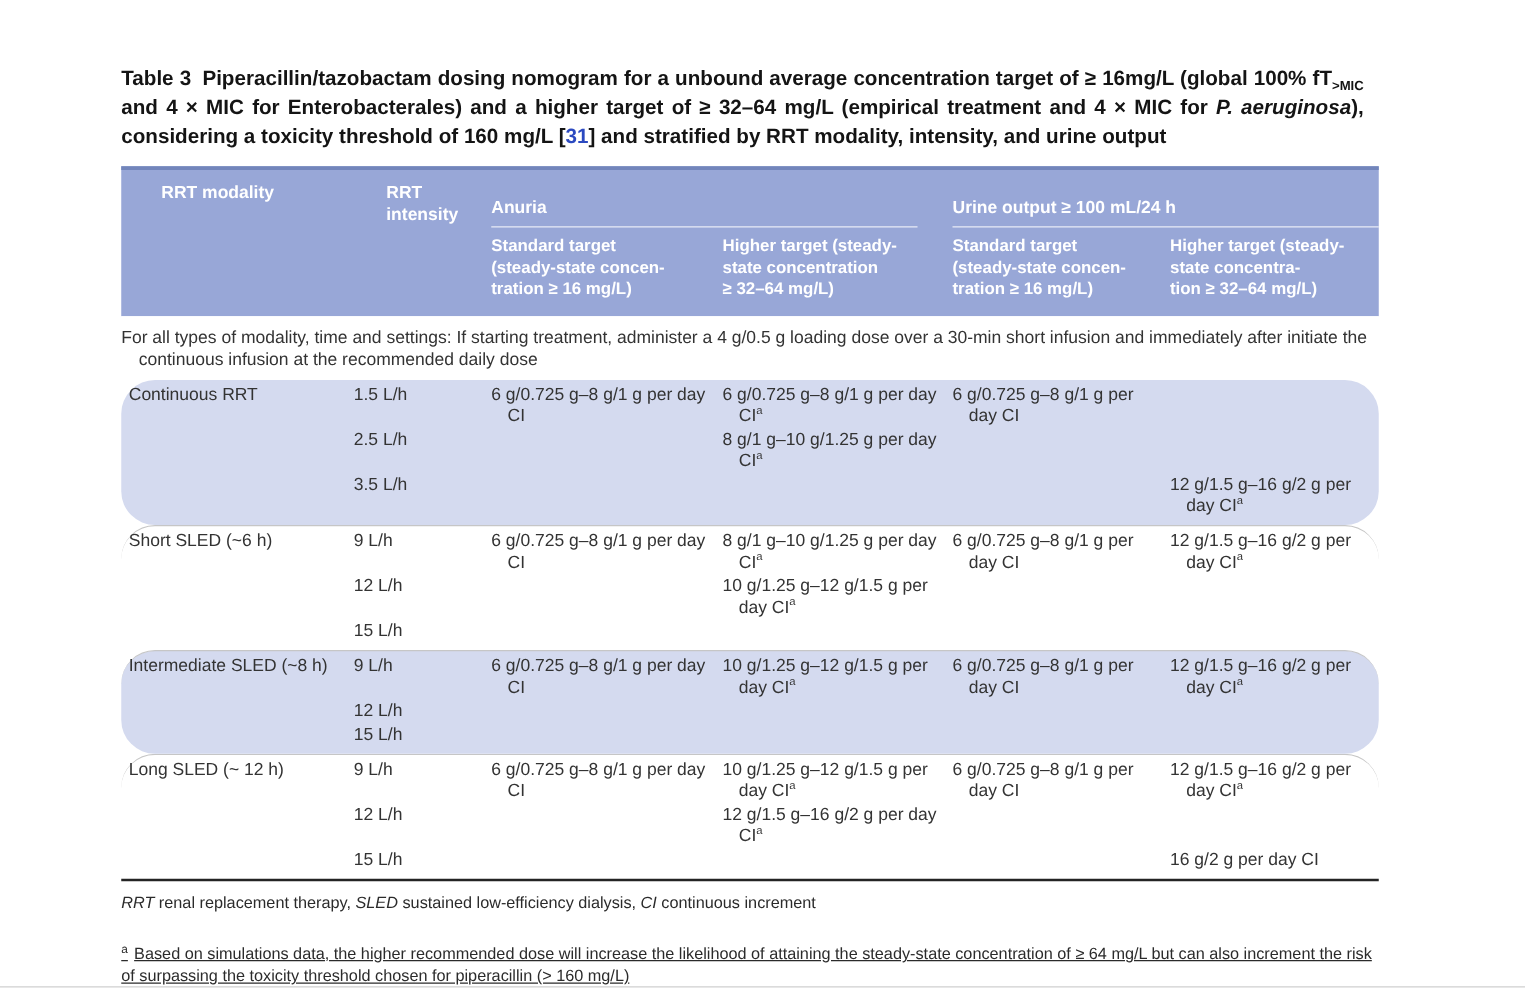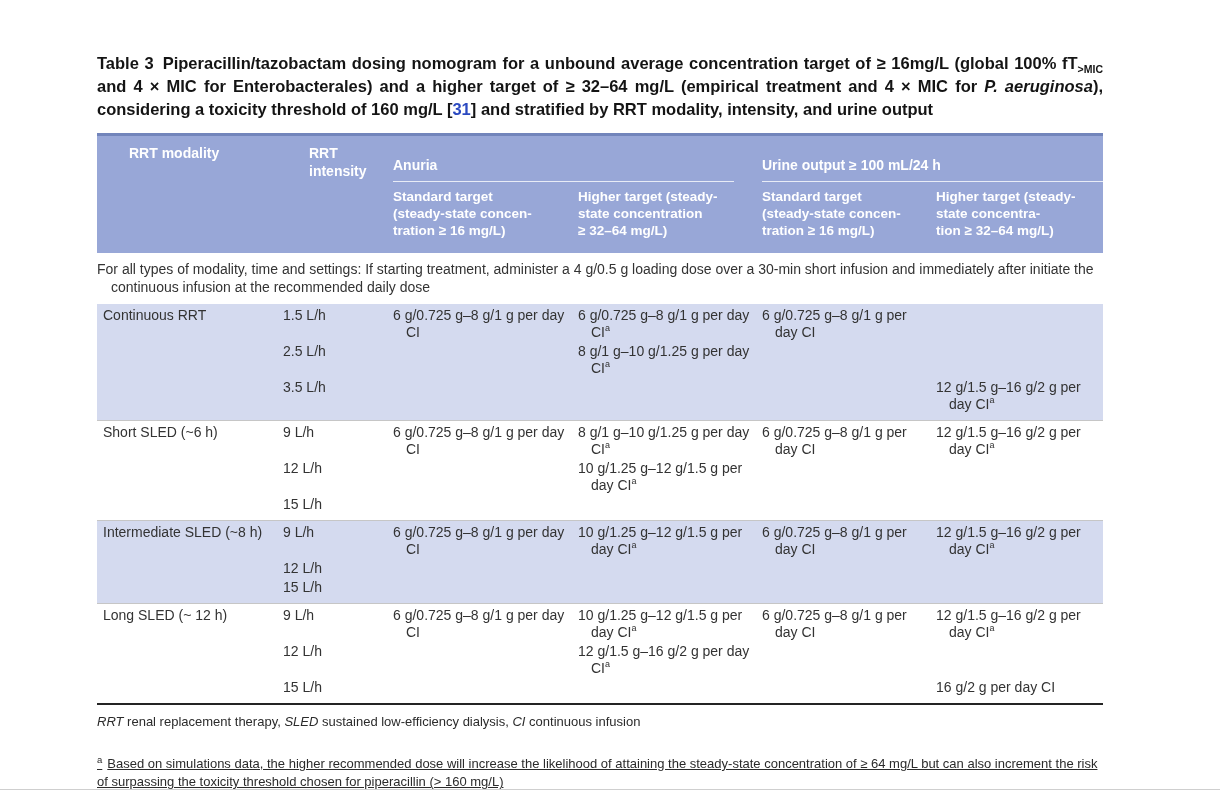--- a/index.html
+++ b/index.html
@@ -18,21 +18,21 @@
     background: #ffffff;
     font-family: "Liberation Sans", "DejaVu Sans", sans-serif;
     overflow: hidden; position: relative;
     color: var(--body-text);
   }
   .content { position: absolute; left: 97px; top: 52px; width: 1006px; }
 
   
   .title {
     font-size: 16.5px; font-weight: 700; color: #141414;
-    line-height: 23px; text-align: justify; margin: 0 0 12px 0;
+    line-height: 23px; text-align: justify; margin: 0 12px 12px 0;
   }
   .title .title-label { margin-right: 9px; }
   .title sub { font-size: 10.5px; line-height: 0; }
   .citation { color: var(--citation-link); text-decoration: none; cursor: pointer; }
 
   
   .grid-row { display: grid; grid-template-columns: 180px 110px 185px 184px 174px 173px; }
 
   
   .thead { background: var(--header-bg); border-top: 3px solid var(--header-top-border); color: var(--header-text); }
@@ -52,21 +52,21 @@
   .hr2 .spacer { padding: 0; }
 
   
   .note-row {
     background: #ffffff; font-size: 14px; line-height: 18px; color: var(--body-text);
     padding: 7px 4px 8px 14px; text-indent: -14px;
   }
 
   
   .tbody { border-bottom: 2px solid var(--table-bottom-rule); }
-  .group { padding: 2px 0 6px 0; }
+  .group { padding: 2px 0 6px 0; border-radius: 27px; }
   .group.shaded { background: var(--shaded-row-bg); }
   .group + .group { border-top: 1px solid #c6c6c6; }
   .td {
     font-size: 14px; line-height: 17px; color: var(--body-text);
     padding: 1px 6px; align-self: start;
   }
   .td.dose { padding-left: 19px; text-indent: -13px; }
   .td sup, .subhead sup { font-size: 9px; line-height: 0; }
 
   
@@ -218,19 +218,19 @@
             <div class="td dose"></div>
             <div class="td dose"></div>
             <div class="td dose"></div>
             <div class="td dose">16 g/2 g per day CI</div>
           </div>
         </div>
       </div>
   </div>
 
   <div class="footnotes">
-    <p class="fn abbrev"><em>RRT</em><span> renal replacement therapy, </span><em>SLED</em><span> sustained low-efficiency dialysis, </span><em>CI</em><span> continuous infusion</span></p>
+    <p class="fn abbrev"><em>RRT</em><span> renal replacement therapy, </span><em>SLED</em><span> sustained low-efficiency dialysis, </span><em>CI</em><span> continuous increment</span></p>
     <p class="fn note-a"><sup>a</sup><span>Based on simulations data, the higher recommended dose will increase the likelihood of attaining the steady-state concentration of ≥ 64 mg/L but can also increment the risk of surpassing the toxicity threshold chosen for piperacillin (&gt; 160 mg/L)</span></p>
   </div>
 
 </div>
 
 <div class="page-edge-line"></div>
 
 </body></html>

